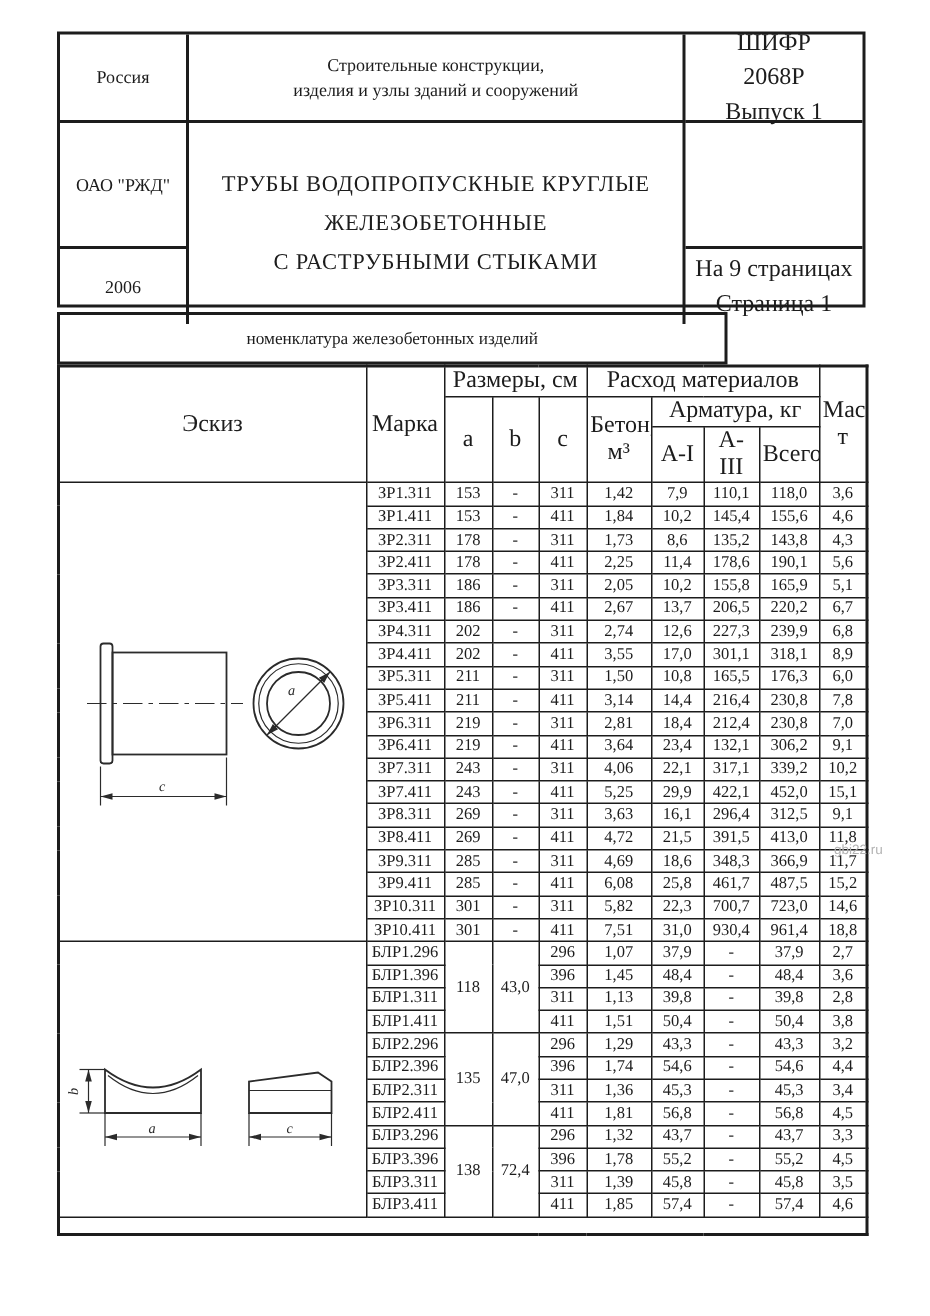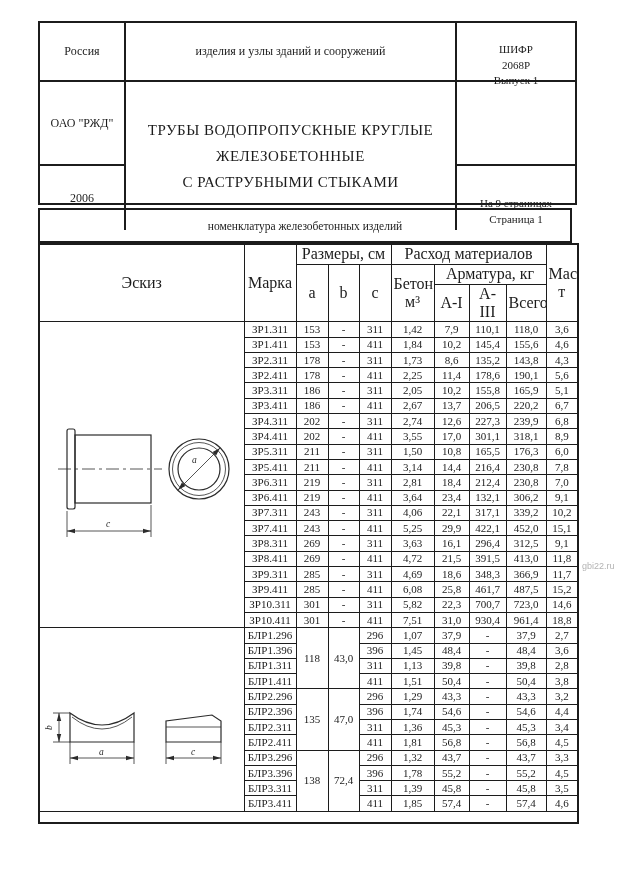--- a/index.html
+++ b/index.html
@@ -13,26 +13,26 @@
     border:2px solid #1c1c1c; box-sizing:border-box;
     display:grid; grid-template-columns:86px 331px 1fr; grid-template-rows:59px 84px 1fr;
   }
   .dh-cell { display:flex; flex-direction:column; align-items:center; justify-content:center;
     text-align:center; box-sizing:border-box; padding:2px; }
   .br { border-right:2px solid #1c1c1c; }
   .bb { border-bottom:2px solid #1c1c1c; }
   .c1{grid-column:1} .c2{grid-column:2} .c3{grid-column:3}
   .r1{grid-row:1} .r2{grid-row:2} .r3{grid-row:3} .r23{grid-row:2/4}
   .t-md { font-size:12px; line-height:1.35; }
-  .t-sm { font-size:11px; line-height:1.45;margin-top:28px; }
+  .t-sm { font-size:16px; line-height:1.45; }
   .t-caps { font-size:15px; letter-spacing:0.5px; line-height:1.75; }
   .line { display:block; }
   
   .section-band {
-    position:absolute; left:38px; top:208px; width:534px; height:35px;
+    position:absolute; left:38px; top:208px; width:447px; height:35px;
     border:2px solid #1c1c1c; box-sizing:border-box;
     display:flex; align-items:center; justify-content:center; font-size:11.5px;
   }
   
   table.main-table {
     position:absolute; left:38px; top:243px; width:539px;
     border-collapse:collapse; table-layout:fixed;
     border:2px solid #1c1c1c;
   }
   .main-table th, .main-table td {
@@ -47,34 +47,35 @@
   
   .sk { display:block; margin:0 auto; }
   .sk path, .sk rect, .sk circle, .sk line { fill:none; stroke:#2b2b2b; }
   .sk .outline { stroke-width:1.2; }
   .sk .thin { stroke-width:0.8; }
   .sk .arrow { fill:#2b2b2b; stroke:none; }
   .sk text { fill:#2b2b2b; font-family:"Liberation Serif", serif;
     font-style:italic; font-size:9.5px; }
   
   .watermark {
-    position:absolute; left:582px; top:561px;
+    position:absolute; left:556px; top:561px;
     font-family:"Liberation Sans", sans-serif; font-size:9px; color:#b3b3b3;
   }
 </style>
 </head>
 <body>
 
 <div class="page">
 
   <div class="doc-header">
     <div class="dh-cell c1 r1 br bb t-md">
       <span>Россия</span>
     </div>
     <div class="dh-cell c2 r1 br bb t-md">
+      <span class="line">Строительные конструкции,</span>
       <span class="line">изделия и узлы зданий и сооружений</span>
     </div>
     <div class="dh-cell c3 r1 bb t-sm">
       <span class="line">ШИФР</span>
       <span class="line">2068Р</span>
       <span class="line">Выпуск 1</span>
     </div>
     <div class="dh-cell c1 r2 br bb t-md">
       <span>ОАО "РЖД"</span>
     </div>

